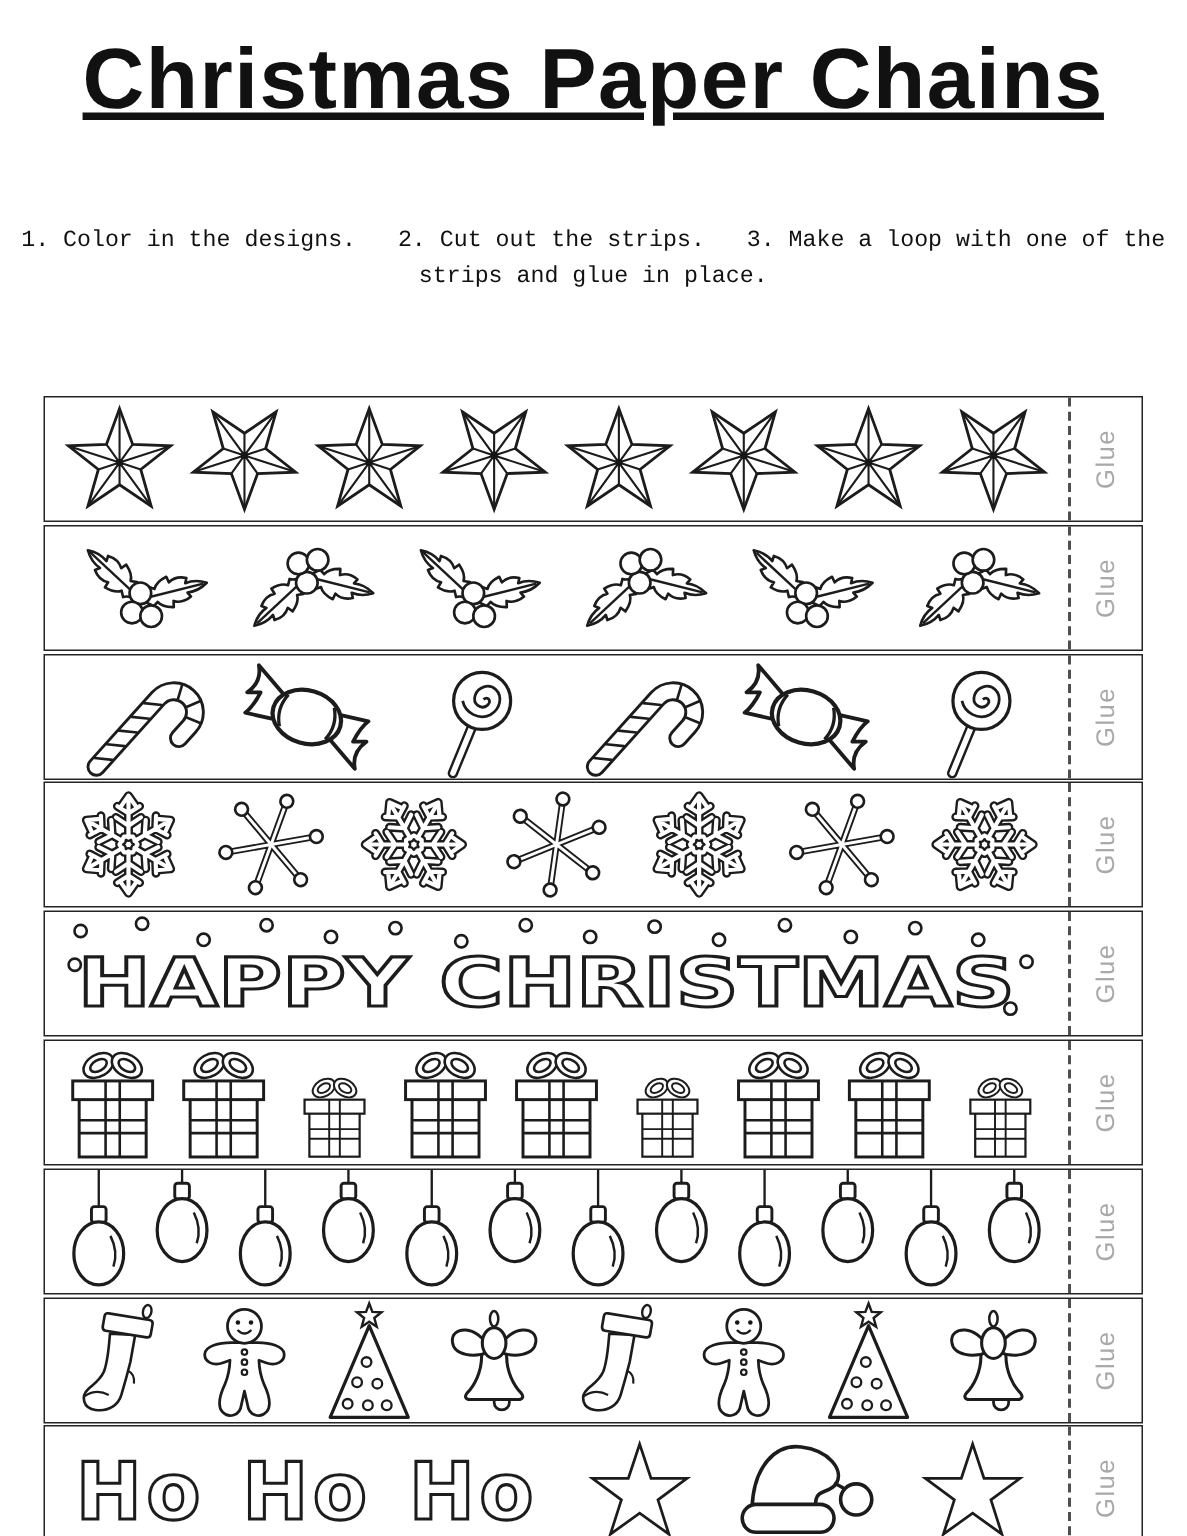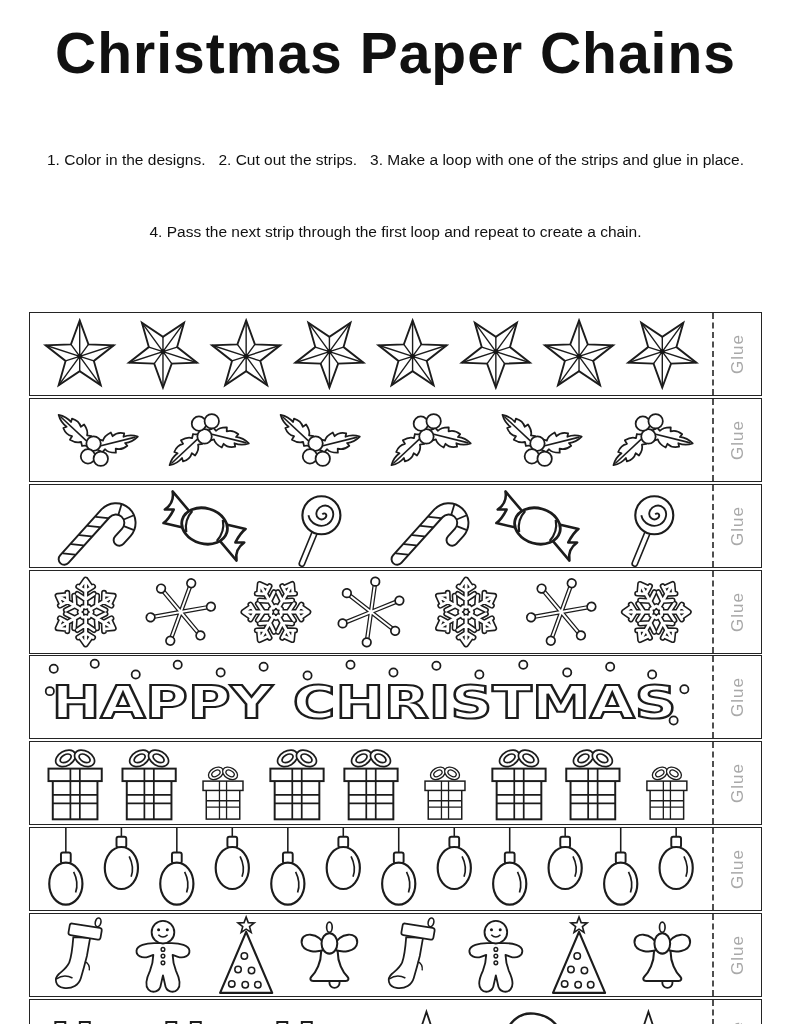--- a/index.html
+++ b/index.html
@@ -1,21 +1,21 @@
 <!DOCTYPE html>
 <html><head>
 <meta charset="utf-8">
 <style>
   html,body{margin:0;padding:0;background:#ffffff;}
   body{width:791px;height:1024px;font-family:"Liberation Sans",sans-serif;color:#111;overflow:hidden;}
   .sheet{padding-top:20px;}
   .title{text-align:center;font-size:57px;font-weight:bold;letter-spacing:1px;margin:0 0 14px 0;
-         font-family:"Liberation Sans",sans-serif;}
+         font-family:"Liberation Sans",sans-serif;text-decoration:underline;}
   .instructions{text-align:center;font-size:15.5px;line-height:1.55;margin:0 0 20px 0;white-space:pre-wrap;
-                font-family:Liberation Sans, sans-serif;}
+                font-family:Liberation Mono, monospace;}
   .strips{margin:0 29px;}
   .strip{height:84px;border:1.6px solid #242424;display:flex;margin-bottom:1.8px;box-sizing:border-box;background:#fff;}
   .strip-art{flex:1;min-width:0;text-align:right;}
   svg.art{display:block;width:100%;height:100%;}
   .glue-tab{width:47px;border-left:2px dashed #4f4f4f;display:flex;align-items:center;justify-content:center;}
   .glue-label{transform:rotate(-90deg);color:#a9a9a9;font-size:17px;letter-spacing:1px;font-family:"Liberation Sans",sans-serif;}
   .hiddefs{position:absolute;width:0;height:0;overflow:hidden;}
 </style>
 </head>
 <body>
@@ -179,21 +179,20 @@
   <g id="g-star2" stroke="#1c1c1c" fill="#fff">
     <path stroke-width="2.2" stroke-linejoin="miter" d="M0,-40 L9.1,-12.5 L38,-12.4 L14.7,4.8 L23.5,32.4 L0,15.5 L-23.5,32.4 L-14.7,4.8 L-38,-12.4 L-9.1,-12.5 Z"></path>
   </g>
 </defs>
 </svg>
 
 <div class="sheet">
   <h1 class="title">Christmas Paper Chains</h1>
   <div class="instructions">
     <div>1. Color in the designs.   2. Cut out the strips.   3. Make a loop with one of the strips and glue in place.</div>
-    <div>4. Pass the next strip through the first loop and repeat to create a chain.</div>
   </div>
 
   <div class="strips">
 
     <div class="strip">
       <div class="strip-art">
         <svg class="art" viewBox="0 0 682 84" preserveAspectRatio="xMidYMid meet">
           <use href="#g-star" transform="translate(42.6,42) scale(0.8) translate(-50,-50)"></use>
           <use href="#g-star" transform="translate(127.9,42) scale(0.8) translate(-50,-50) rotate(180,50,50)"></use>
           <use href="#g-star" transform="translate(213.1,42) scale(0.8) translate(-50,-50)"></use>

